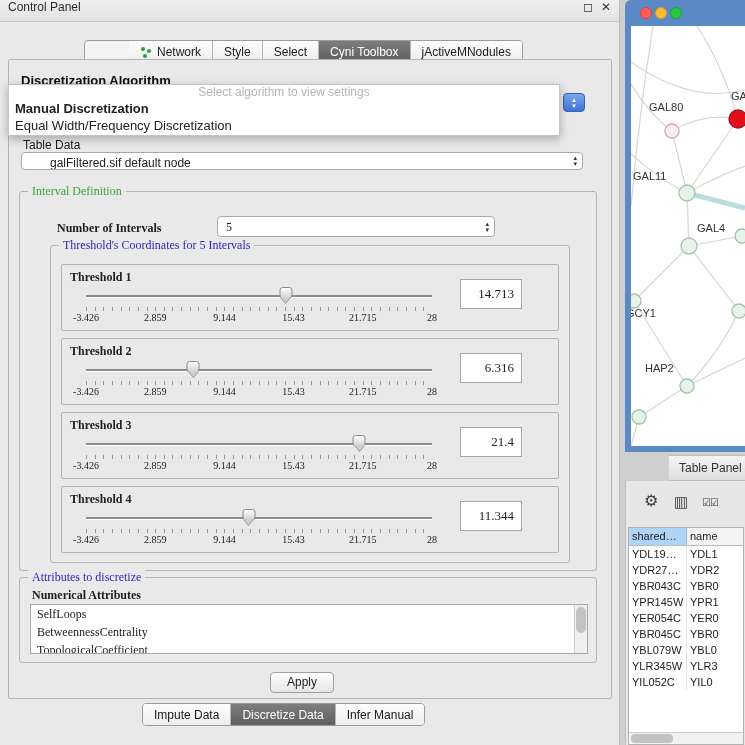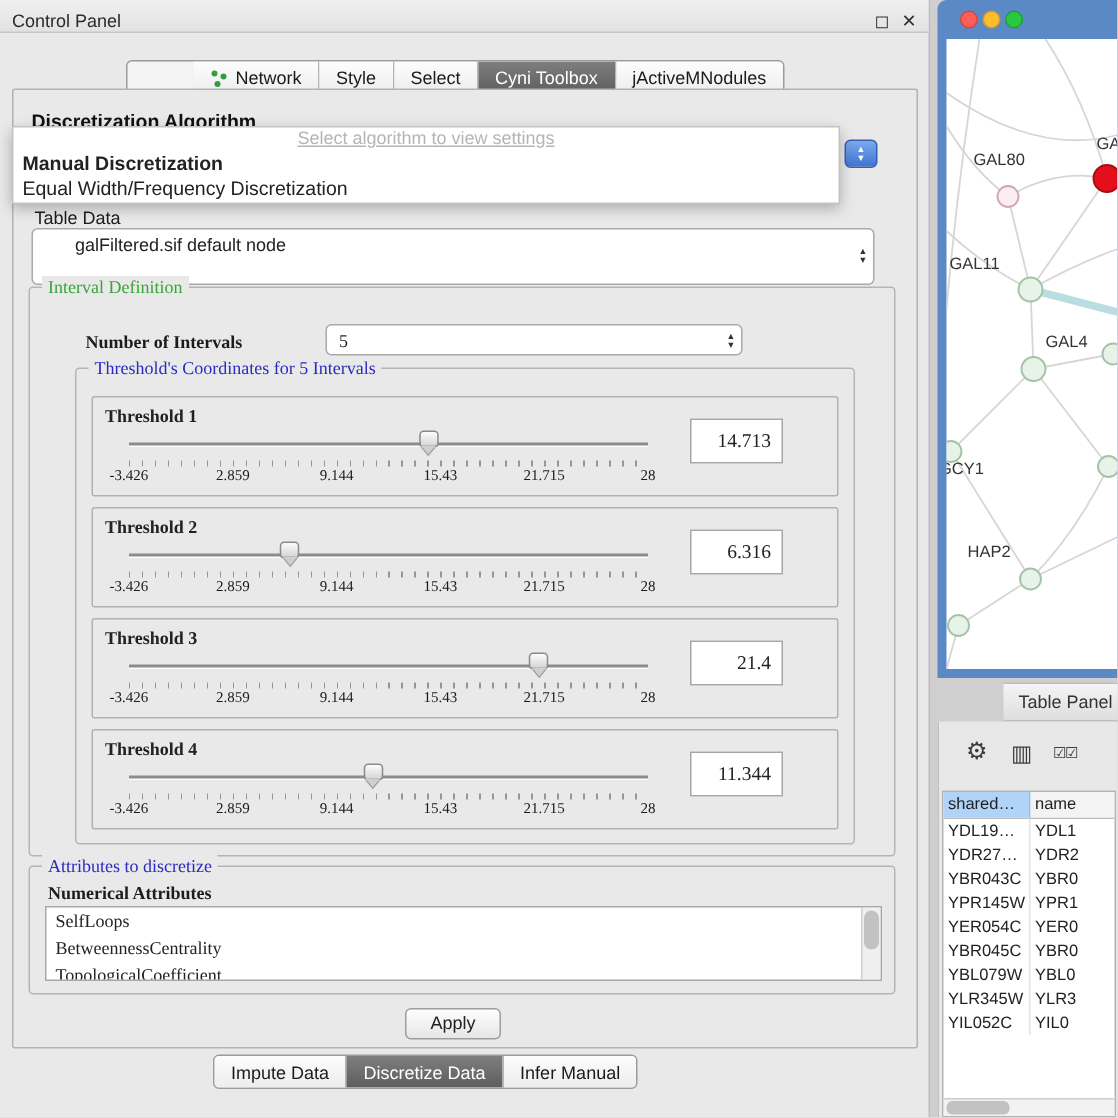--- a/index.html
+++ b/index.html
@@ -8,21 +8,21 @@
     font-family:"Liberation Sans","DejaVu Sans",sans-serif;
     font-size:12px; color:#222; background:#cfcfcf;
     position:relative; overflow:hidden;
   }
 
   
   #control-panel { position:absolute; left:0; top:0; width:620px; height:745px;
     background:#e9e9e9; border-right:1px solid #bdbdbd; }
   #cp-titlebar { position:absolute; left:0; top:0; width:100%; height:22px;
     background:linear-gradient(#f0f0f0,#e2e2e2); border-bottom:1px solid #c6c6c6;
-    display:flex; align-items:flex-end; padding:0 8px; }
+    display:flex; align-items:flex-start; padding:0 8px; }
   #cp-titlebar .title { font-size:12px; color:#2b2b2b; }
   #cp-titlebar .win-icons { margin-left:auto; display:flex; gap:8px; font-size:12px; color:#333; }
   #cp-titlebar .win-icons span { cursor:default; }
 
   .seg-group { position:absolute; display:flex; border:1px solid #9b9b9b;
     border-radius:4px; overflow:hidden; background:#f3f3f3; height:23px; }
   .seg { padding:0 11px; font-size:12px; color:#1a1a1a; display:flex; align-items:center;
     background:linear-gradient(#fdfdfd,#ededed); border-right:1px solid #b5b5b5; white-space:nowrap; }
   .seg:last-child { border-right:none; }
   .seg.selected { background:linear-gradient(#7e7e7e,#5e5e5e); color:#fff; }
@@ -81,21 +81,21 @@
   #attr-scroll-thumb { position:absolute; left:1px; top:2px; width:10px; height:26px;
     background:#c2c2c2; border-radius:5px; }
 
   #apply-btn { position:absolute; left:261px; top:612px; width:64px; height:21px;
     background:linear-gradient(#fefefe,#e6e6e6); border:1px solid #9e9e9e; border-radius:4px;
     font-size:12px; text-align:center; line-height:19px; }
 
   
   #algo-popup { position:absolute; left:8px; top:84px; width:552px; height:52px;
     background:#fff; border:1px solid #c4c4c4; box-shadow:0 3px 9px rgba(0,0,0,.28); z-index:50; }
-  #popup-hint { text-align:center; font-size:12px; color:#b5b5b5; line-height:15px;text-decoration:underline; }
+  #popup-hint { text-align:center; font-size:12px; color:#b5b5b5; line-height:15px; }
   .popup-opt { padding-left:6px; font-size:13px; line-height:17px; white-space:nowrap; }
   .popup-opt.bold { font-weight:bold; }
 
   
   #network-window { position:absolute; left:625px; top:0; width:120px; height:452px;
     background:#5b89c6; border-top-left-radius:6px; }
   .tl { position:absolute; top:7px; width:12px; height:12px; border-radius:50%; }
   #tl-close { left:15px; background:#ff5f57; border:1px solid #d8433c; }
   #tl-min   { left:30px; background:#febc2e; border:1px solid #d59d22; }
   #tl-zoom  { left:45px; background:#28c840; border:1px solid #1ea233; }
@@ -161,21 +161,21 @@
         <span>jActiveMNodules</span>
       </div>
     </div>
 
   <div id="inner-panel">
 
     <div id="algo-label">Discretization Algorithm</div>
     <div id="algo-stepper"></div>
 
     <div class="field-label" style="left:14px; top:78px;">Table Data</div>
-    <div class="combo" style="left:12px; top:92px; width:562px; height:38px;padding-left:28px;">
+    <div class="combo" style="left:12px; top:92px; width:562px; height:18px;padding-left:28px;">
       <span>galFiltered.sif default node</span>
       <span class="stepper"></span>
     </div>
 
     <div class="group" style="left:10px; top:131px; width:578px; height:380px;">
       <span class="legend green">Interval Definition</span>
 
       <div class="field-label" style="left:37px; top:29px; font-weight:bold;">Number of Intervals</div>
       <div class="combo" style="left:197px; top:24px; width:278px; height:21px;">
         <span>5</span>

